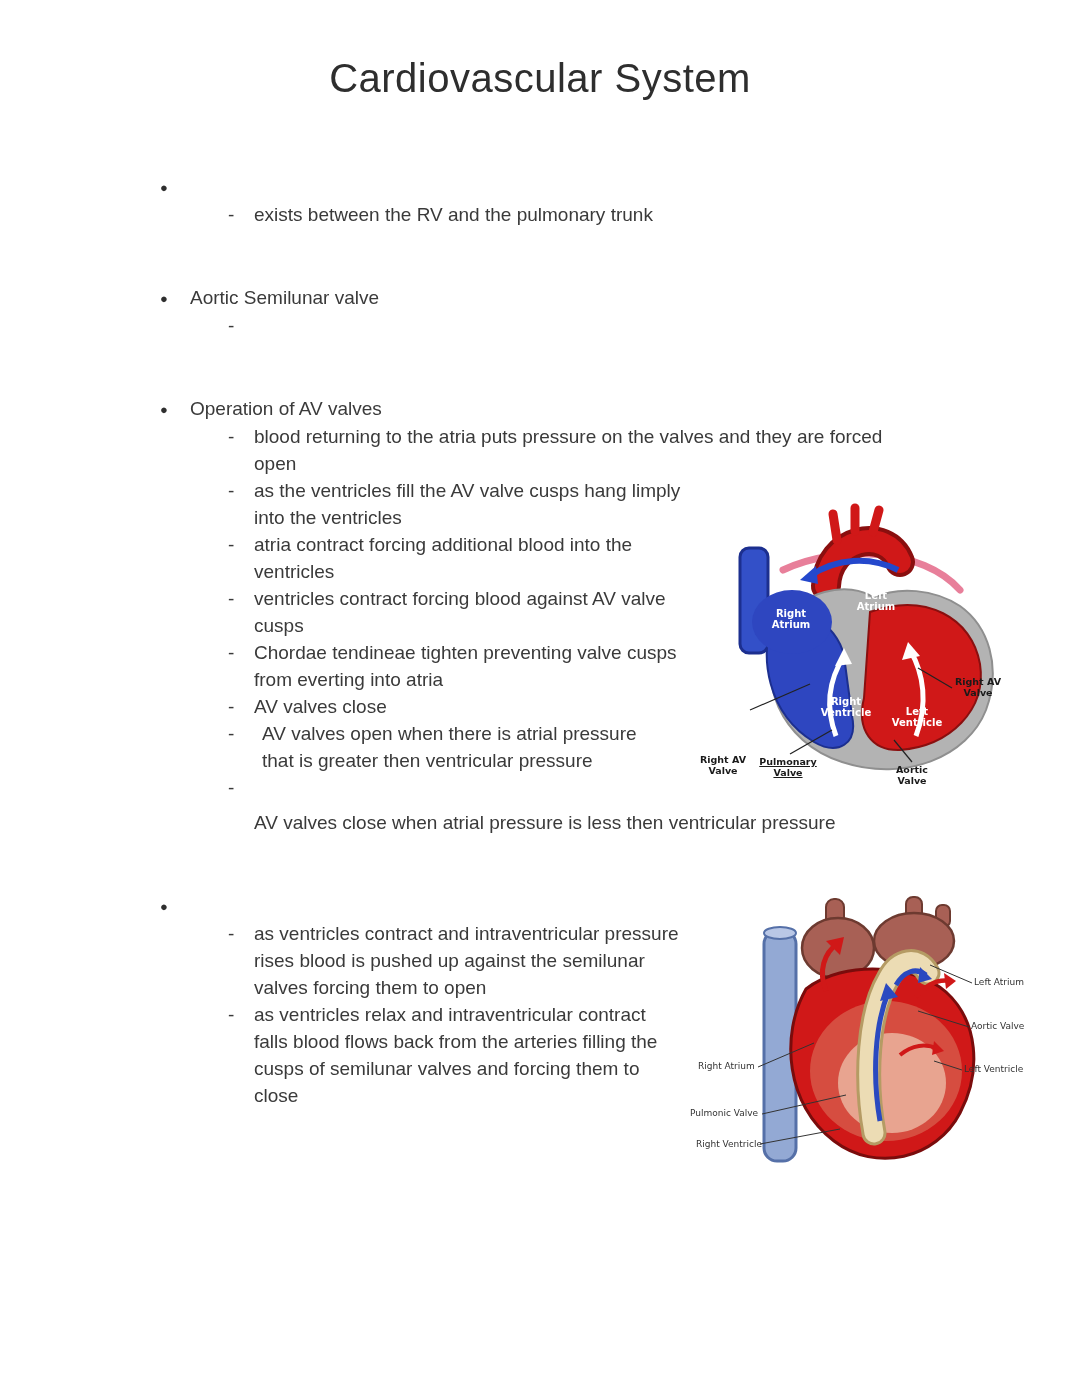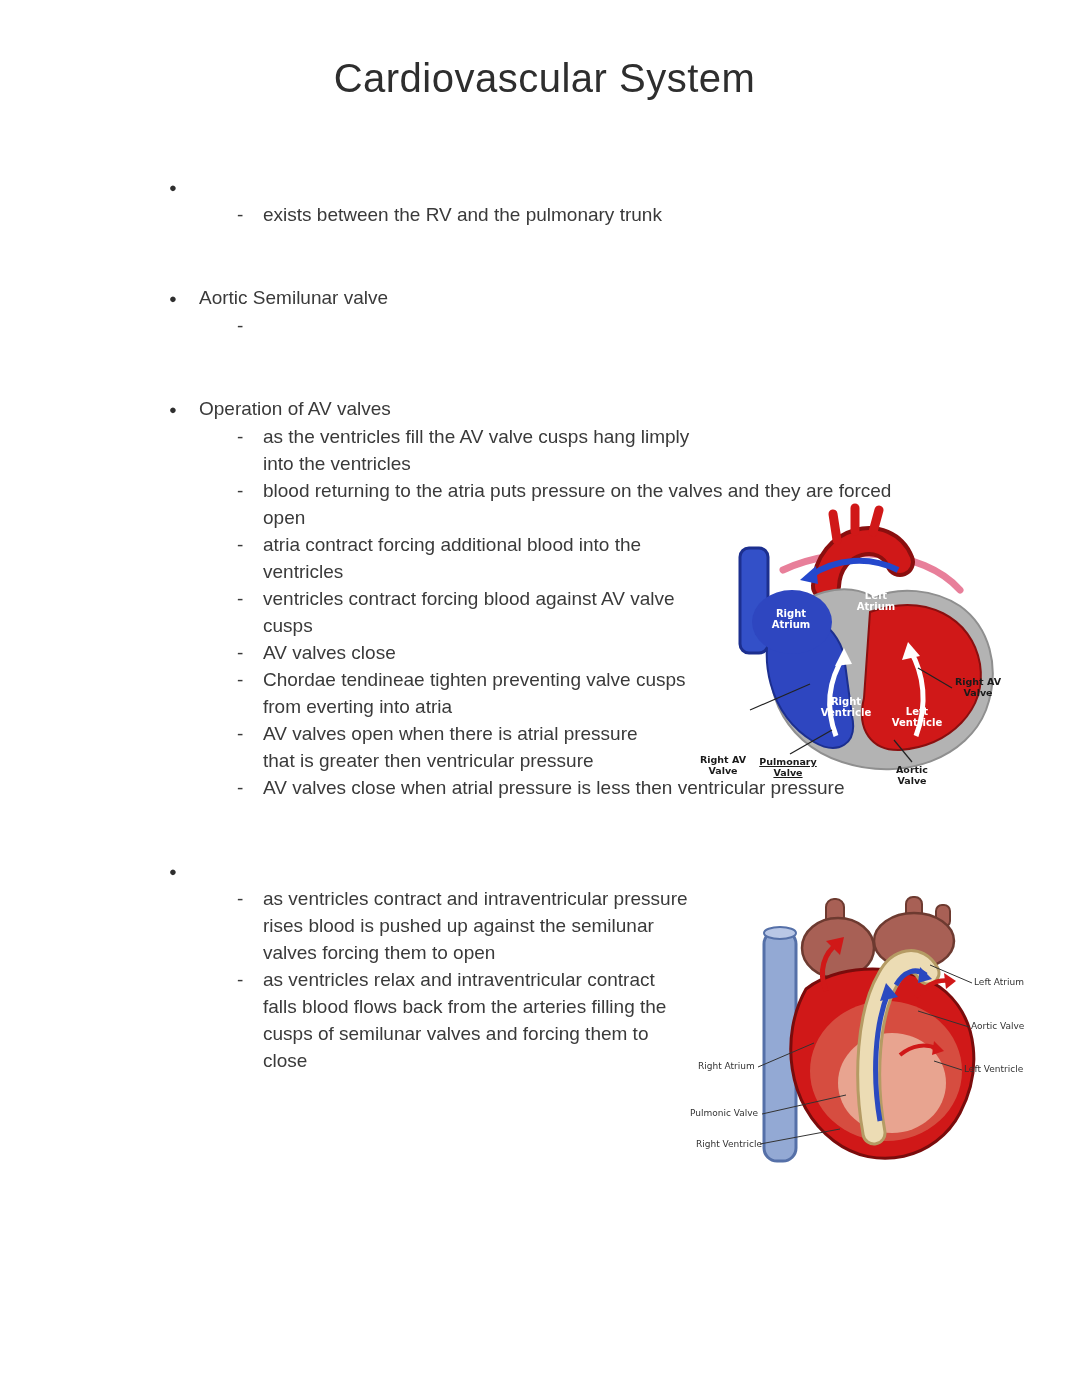--- a/index.html
+++ b/index.html
@@ -4,21 +4,20 @@
 <style>
   * { margin:0; padding:0; box-sizing:border-box; }
   html,body { background:#ffffff; }
   .page {
     position:relative;
     width:1080px; height:1397px;
     background:#ffffff;
     overflow:hidden;
     font-family:"Liberation Sans", sans-serif;
     color:#3a3a3a;
-    padding-left:9px;
   }
   .title {
     margin-top:56px;
     text-align:center;
     font-size:40px;
     letter-spacing:0.5px;
     color:#2e2e2e;
     font-weight:500;
   }
   .content {
@@ -31,24 +30,24 @@
   .section { margin-bottom:56px; }
   .bullet-row { display:flex; align-items:flex-start; }
   .bullet-marker { width:30px; flex:0 0 30px; font-size:13px; padding-top:1px; color:#2e2e2e; }
   .bullet-marker::before { content:"●"; }
   .heading { color:#3a3a3a; }
   .sub-row { display:flex; align-items:flex-start; margin-left:68px; }
   .dash-marker { width:26px; flex:0 0 26px; color:#3a3a3a; }
   .dash-marker::before { content:"-"; }
   .sub-text { color:#3a3a3a; }
   .w660 { max-width:660px; }
-  .w650 { max-width:650px; }
+  .w650 { max-width:650px;margin-top:35px; }
   .w430 { max-width:430px; }
   .w425 { max-width:425px; }
-  .w385 { max-width:385px; }
+  .w385 { max-width:385px;margin-left:8px; }
   .figure { position:absolute; }
   .figure svg { position:absolute; left:0; top:0; }
   .fig-label {
     position:absolute;
     font-family:"DejaVu Sans", sans-serif;
     font-size:9.5px;
     line-height:11px;
     font-weight:bold;
     text-align:center;
     color:#1a1a1a;
@@ -92,41 +91,41 @@
       </div>
     </div>
 
     <div class="section">
       <div class="bullet-row">
         <span class="bullet-marker"></span>
         <span class="heading">Operation of AV valves</span>
       </div>
       <div class="sub-row">
         <span class="dash-marker"></span>
+        <span class="sub-text w660">blood returning to the atria puts pressure on the valves and they are forced open</span>
+      </div>
+      <div class="sub-row">
+        <span class="dash-marker"></span>
         <span class="sub-text w430">as the ventricles fill the AV valve cusps hang limply into the ventricles</span>
       </div>
       <div class="sub-row">
         <span class="dash-marker"></span>
-        <span class="sub-text w660">blood returning to the atria puts pressure on the valves and they are forced open</span>
-      </div>
-      <div class="sub-row">
-        <span class="dash-marker"></span>
         <span class="sub-text w430">atria contract forcing additional blood into the ventricles</span>
       </div>
       <div class="sub-row">
         <span class="dash-marker"></span>
         <span class="sub-text w430">ventricles contract forcing blood against AV valve cusps</span>
       </div>
       <div class="sub-row">
         <span class="dash-marker"></span>
+        <span class="sub-text w430">Chordae tendineae tighten preventing valve cusps from everting into atria</span>
+      </div>
+      <div class="sub-row">
+        <span class="dash-marker"></span>
         <span class="sub-text">AV valves close</span>
-      </div>
-      <div class="sub-row">
-        <span class="dash-marker"></span>
-        <span class="sub-text w430">Chordae tendineae tighten preventing valve cusps from everting into atria</span>
       </div>
       <div class="sub-row">
         <span class="dash-marker"></span>
         <span class="sub-text w385">AV valves open when there is atrial pressure that is greater then ventricular pressure</span>
       </div>
       <div class="sub-row">
         <span class="dash-marker"></span>
         <span class="sub-text w650">AV valves close when atrial pressure is less then ventricular pressure</span>
       </div>
     </div>

